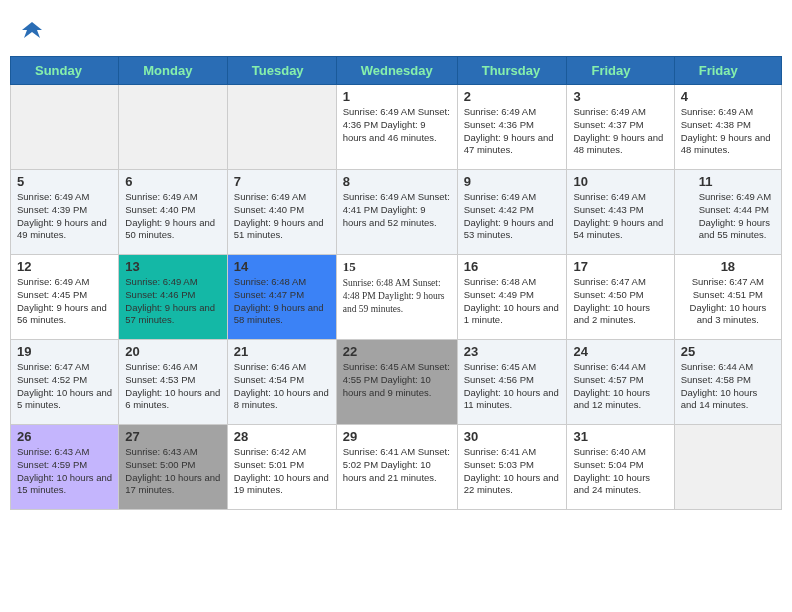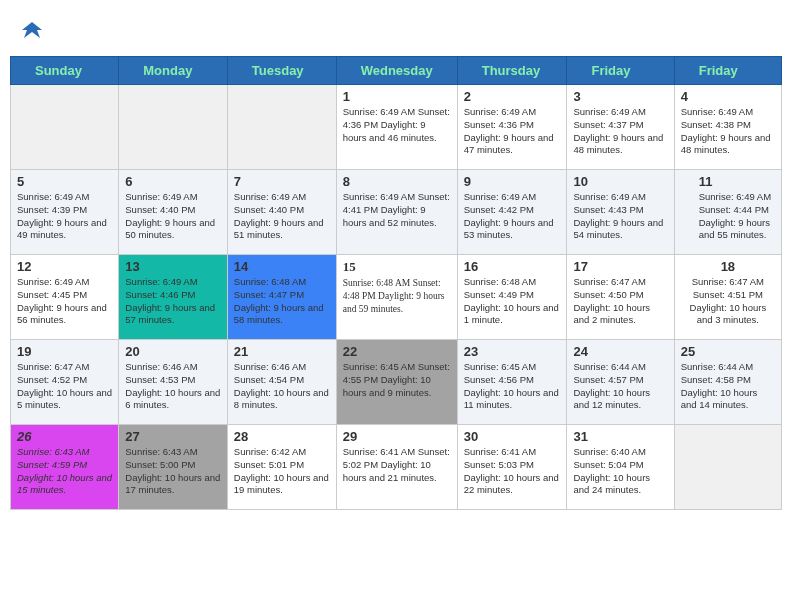--- a/index.html
+++ b/index.html
@@ -277,21 +277,21 @@
 Daylight: 10 hours and 12 minutes.</div>
         </td>
         <td style="background: rgb(240, 244, 248);">
           <span class="day-number">25</span>
           <div class="day-info">Sunrise: 6:44 AM
 Sunset: 4:58 PM
 Daylight: 10 hours and 14 minutes.</div>
         </td>
       </tr>
       <tr>
-        <td style="background: #d946ef; font-style: italic;">
+        <td style="background: #c4b5fd;">
           <span class="day-number">26</span>
           <div class="day-info">Sunrise: 6:43 AM
 Sunset: 4:59 PM
 Daylight: 10 hours and 15 minutes.</div>
         </td>
         <td style="background: #a3a3a3;">
           <span class="day-number">27</span>
           <div class="day-info">Sunrise: 6:43 AM
 Sunset: 5:00 PM
 Daylight: 10 hours and 17 minutes.</div>

